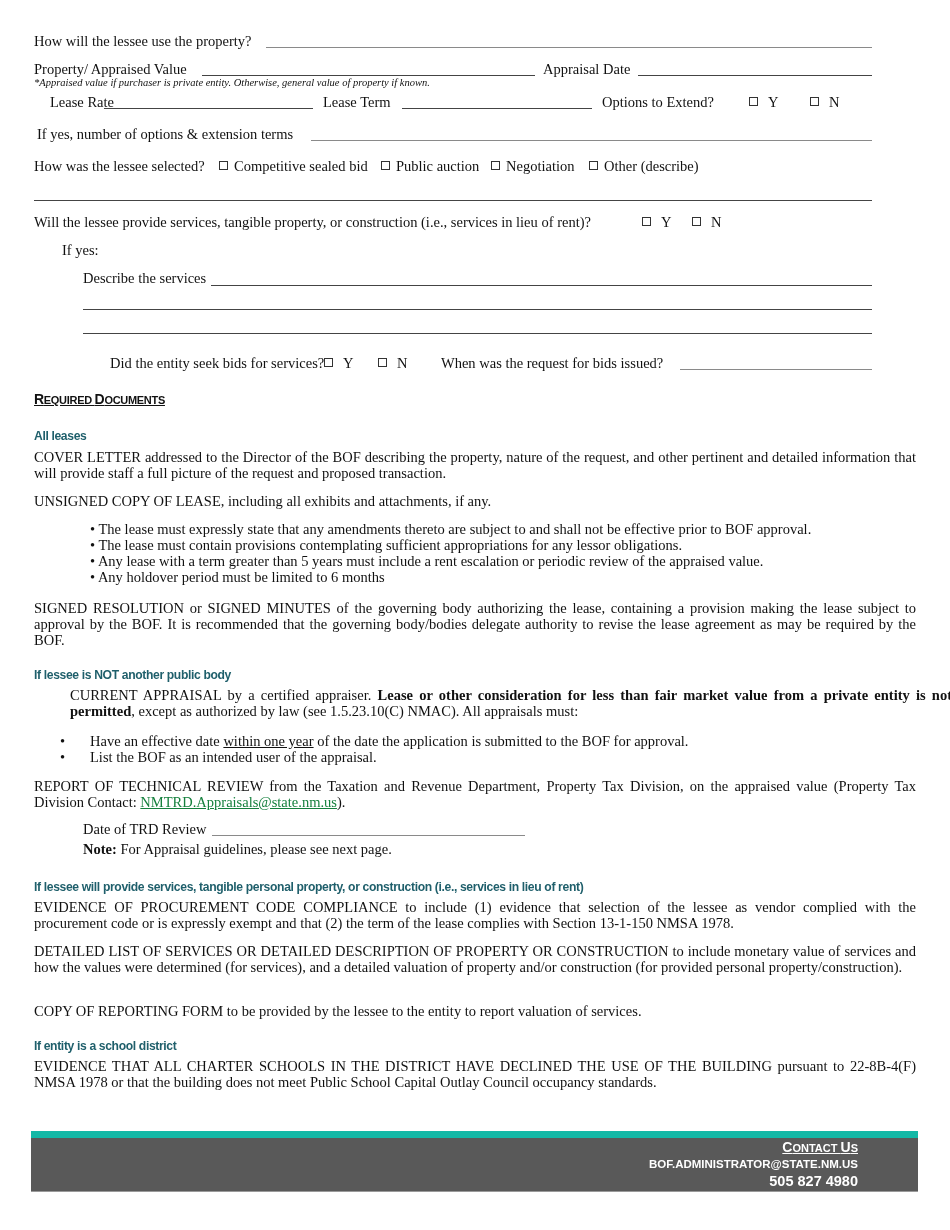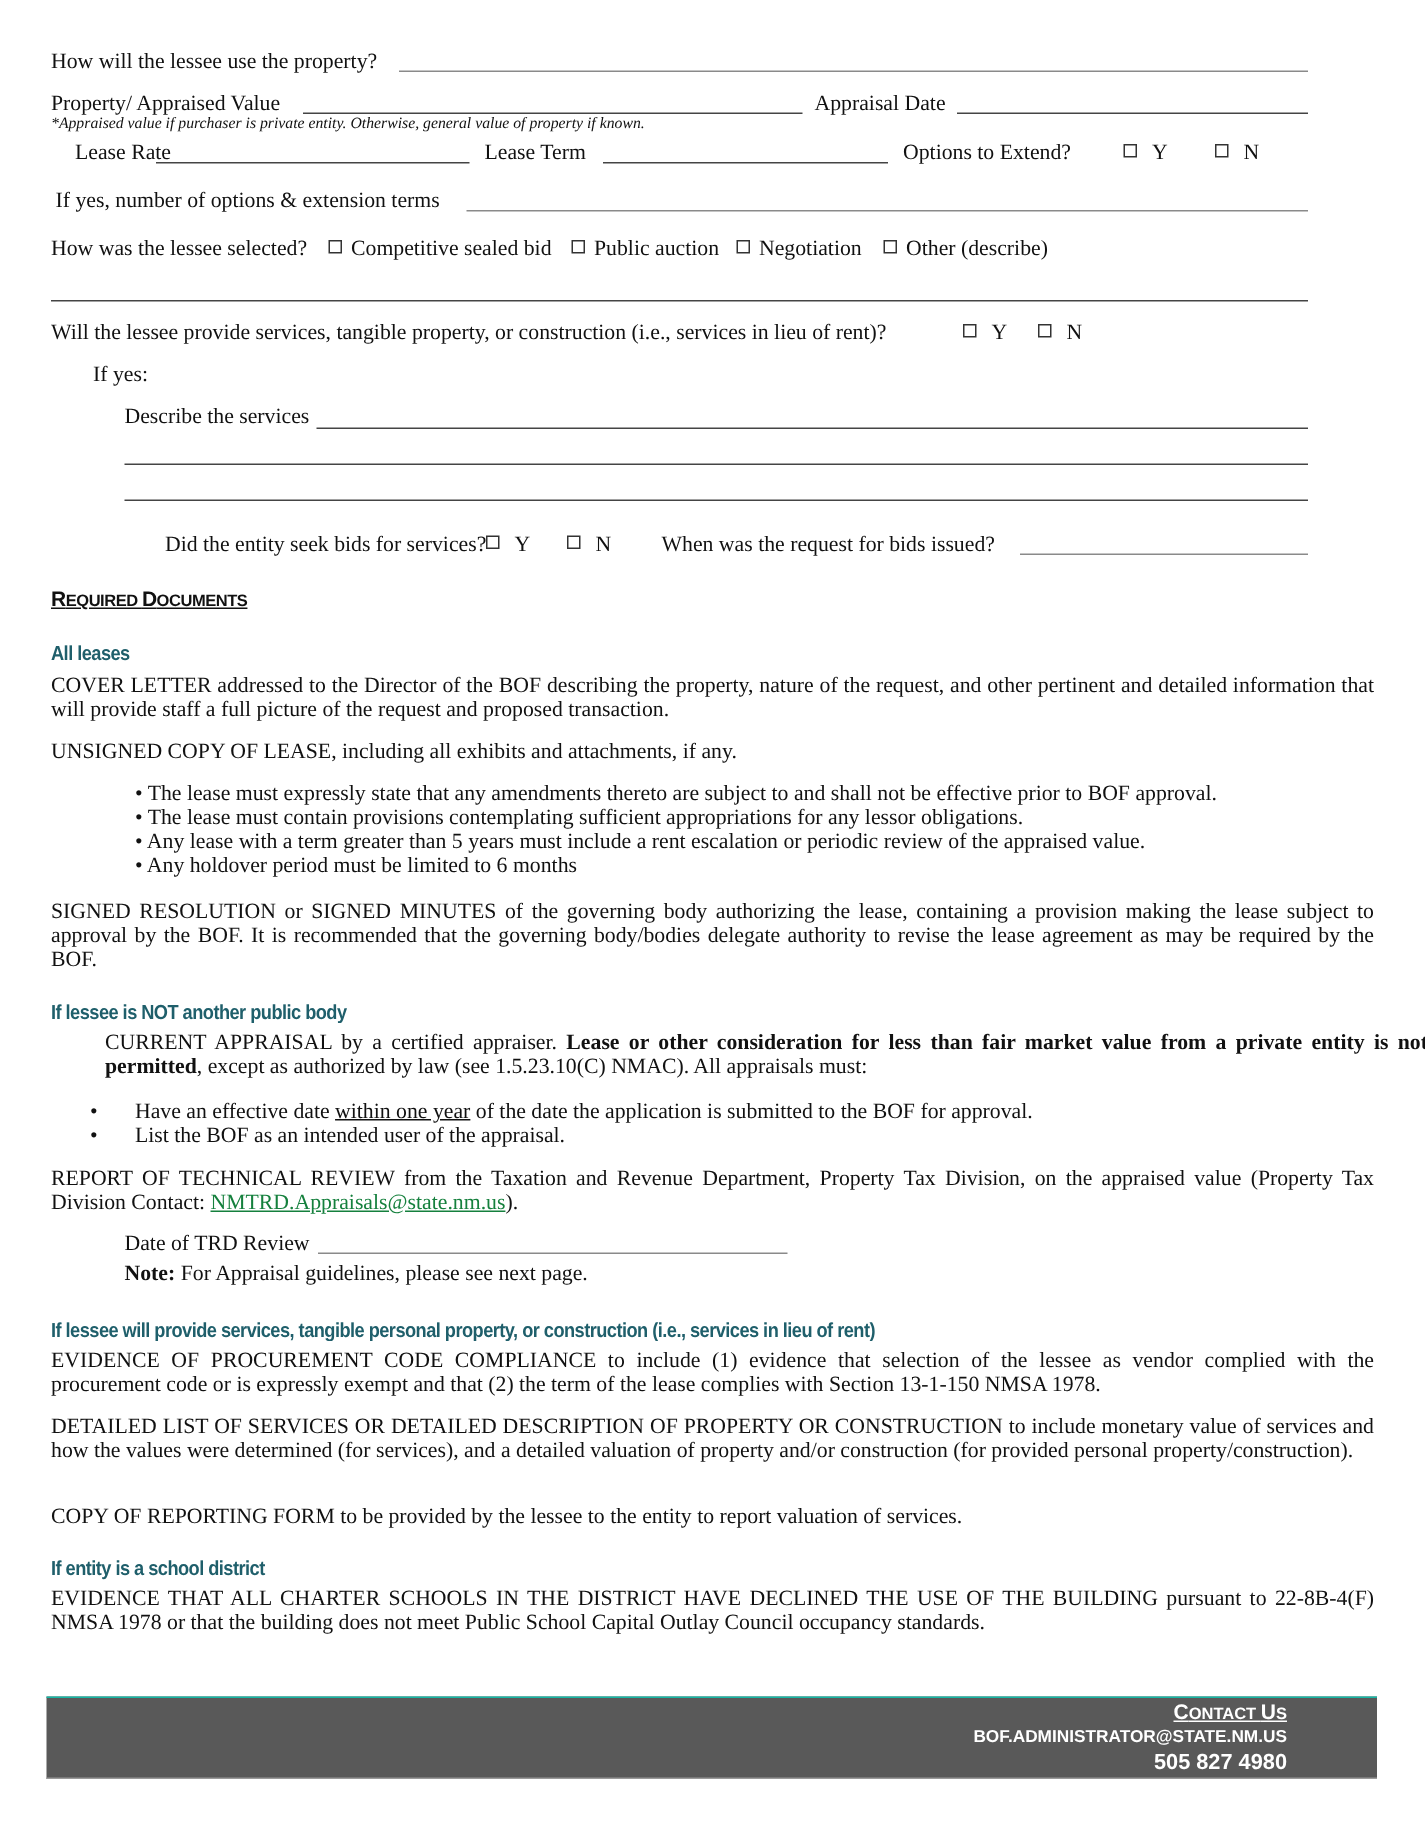--- a/index.html
+++ b/index.html
@@ -11,21 +11,21 @@
   .gline { position:absolute; border-bottom:1.5px solid #8a8a8a; height:0; }
   .note { font-family:"Liberation Serif",serif; font-style:italic; font-size:10.5px; line-height:12px; white-space:nowrap; }
   .cb { display:inline-block; width:7px; height:7px; border:1px solid #333; margin-right:6px; vertical-align:1px; }
   .sechead { font-family:"Liberation Sans","DejaVu Sans",sans-serif; font-weight:bold; font-size:14px; letter-spacing:-0.3px;text-decoration:underline; }
   .sechead .sc { font-size:11px; }
   .sub { font-family:"Liberation Sans","DejaVu Sans",sans-serif; font-weight:bold; font-size:13.5px; color:#1f5f6b; letter-spacing:-0.4px; white-space:nowrap; transform:scaleX(0.9); transform-origin:left; }
   .para { position:absolute; left:34px; width:882px; font-family:"Liberation Serif",serif; font-size:14.5px; line-height:16px; text-align:justify; }
   .para.last-left { text-align:justify; text-align-last:left; }
   .bul { position:absolute; font-family:"Liberation Serif",serif; font-size:14.5px; line-height:16px; white-space:nowrap; }
   a.link { color:#15803d; text-decoration:underline;margin-top:35px; }
-  .footer { position:absolute; left:31px; top:1131px; width:887px; height:53px; background:#595959; border-top:1px solid #14b8a6; border-bottom:1px solid #9a9a9a; }
+  .footer { position:absolute; left:31px; top:1131px; width:887px; height:53px; background:#595959; border-top:7px solid #14b8a6; border-bottom:1px solid #9a9a9a; }
   .footer .f { position:absolute; right:60px; color:#fff; font-family:"Liberation Sans","DejaVu Sans",sans-serif; font-weight:bold; text-align:right; white-space:nowrap; }
 </style>
 </head>
 <body>
 
 <div class="abs t" style="left:34px;top:33px;text-align:right;">How will the lessee use the property?</div>
 <div class="gline" style="left:266px;top:47px;width:606px;"></div>
 
 <div class="abs t" style="left:34px;top:61px;">Property/ Appraised Value</div>
 <div class="line" style="left:202px;top:75px;width:333px;"></div>

